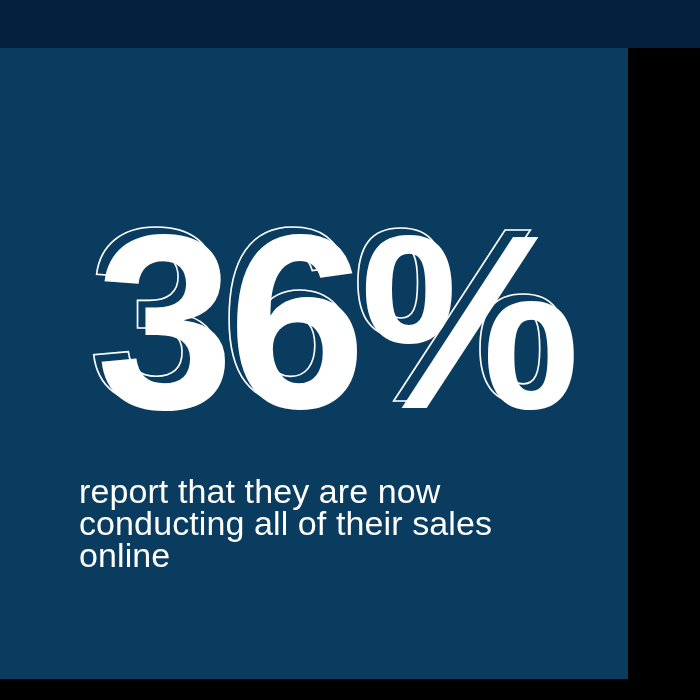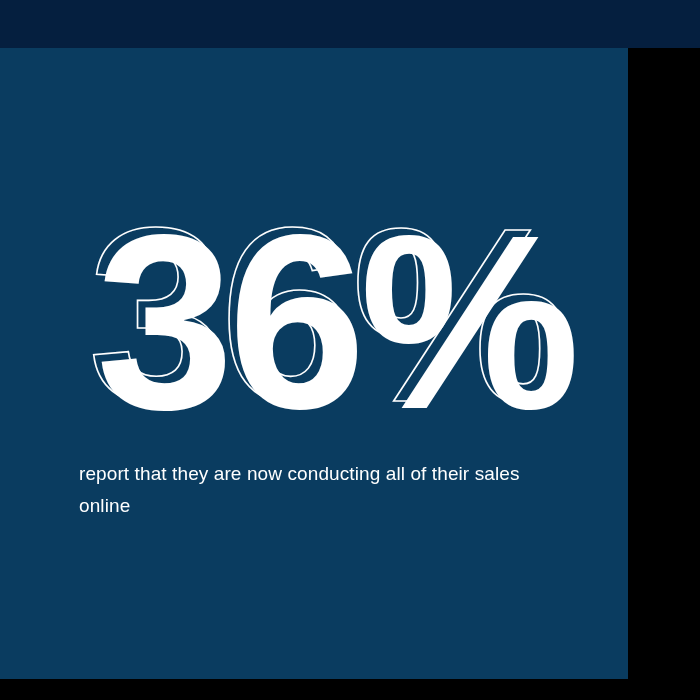--- a/index.html
+++ b/index.html
@@ -68,26 +68,26 @@
   
   #stat-figure-solid {
     color: #ffffff;
     z-index: 2;
   }
 
   
   #stat-caption {
     position: absolute;
     left: 79px;
-    top: 410px;
+    top: 427px;
     width: 490px;
     margin: 0;
     color: #ffffff;
     font-family: "Liberation Sans", sans-serif;
-    font-size: 19px;
+    font-size: 34px;
     font-weight: 300;
     line-height: 32px;
     letter-spacing: 0.1px;
     -webkit-font-smoothing: antialiased;
   }
 </style>
 </head>
 <body>
 
 <div id="stat-card">

